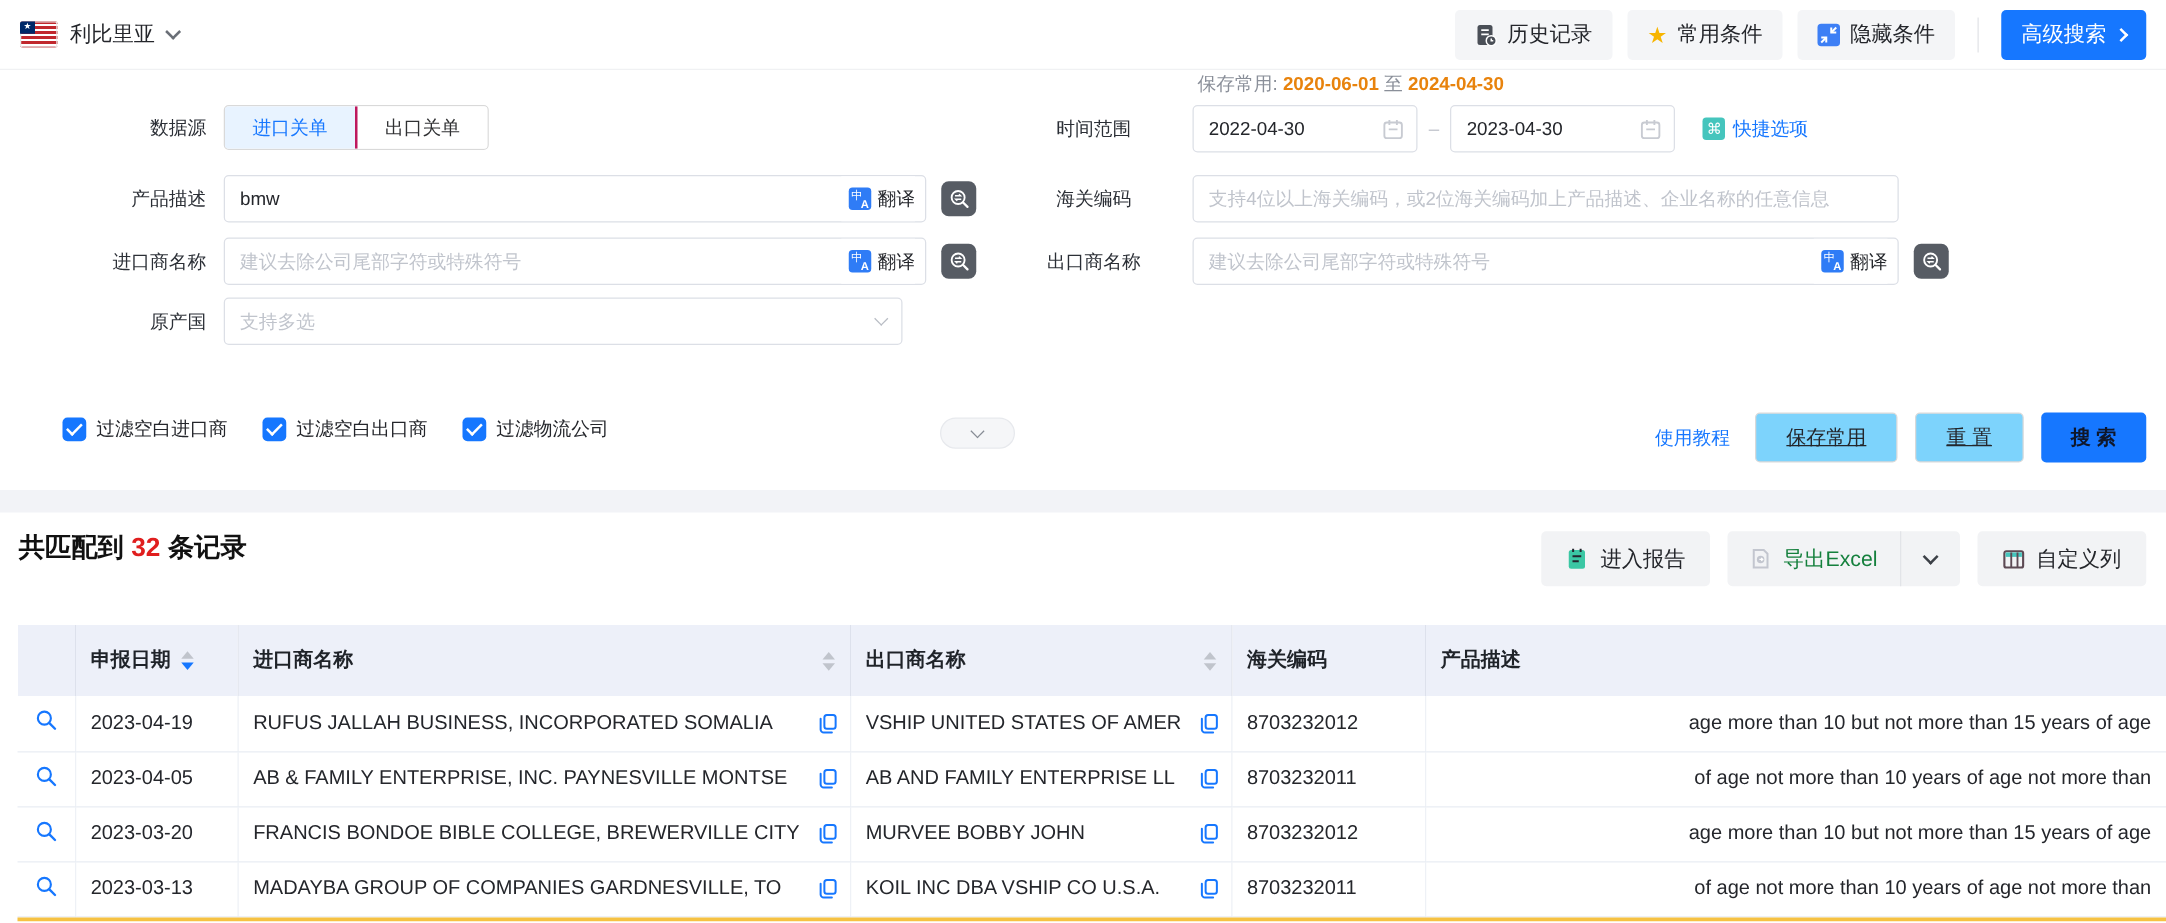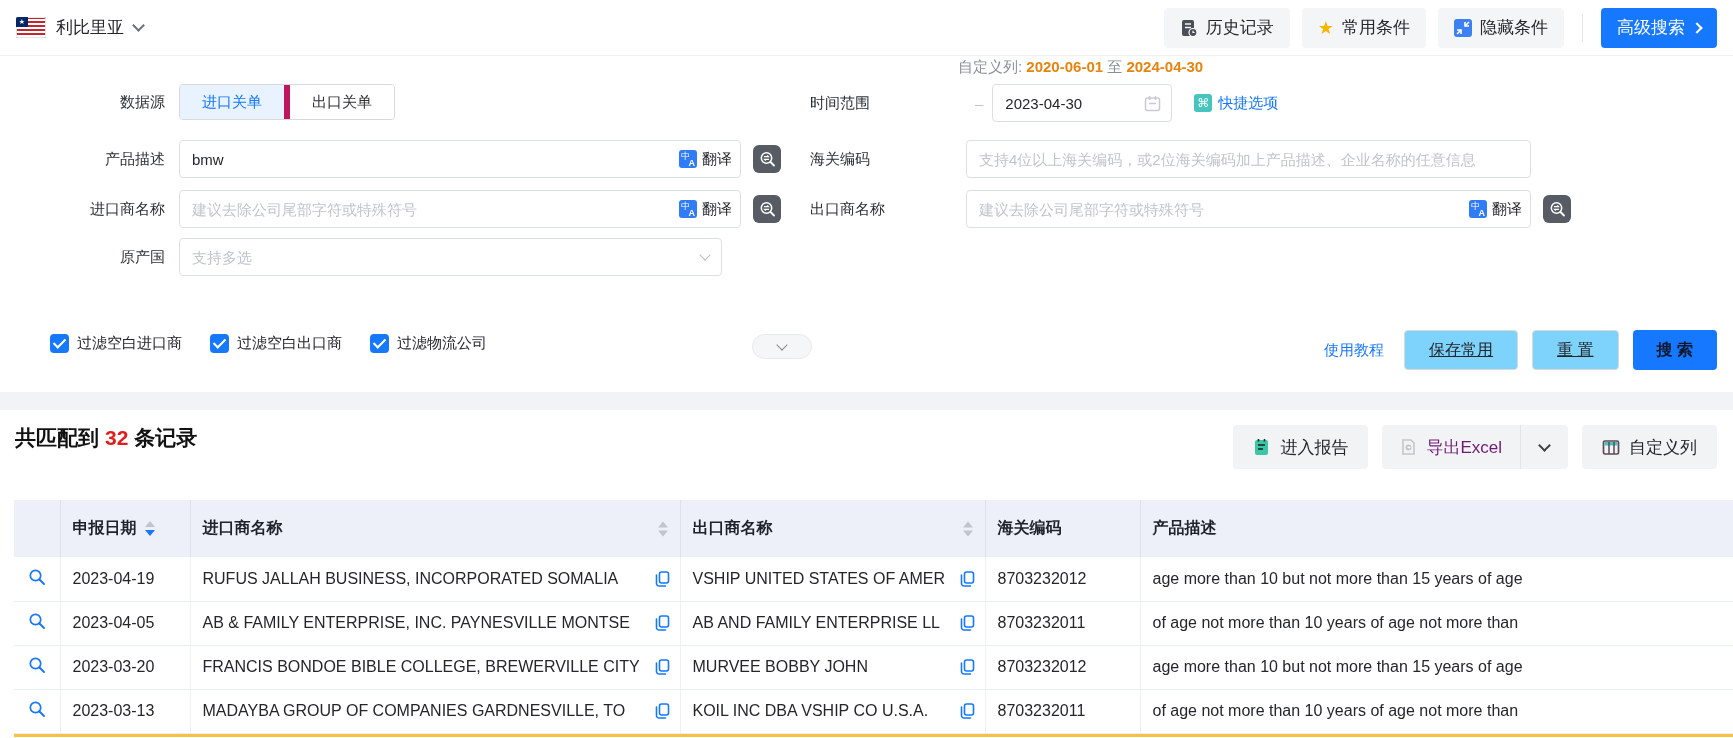--- a/index.html
+++ b/index.html
@@ -27,29 +27,29 @@
   .chev-right { width:8px; height:8px; border-right:2px solid #fff; border-top:2px solid #fff;
     transform:rotate(45deg); }
   .icon-history { width:18px; height:18px; }
   .star { color:#f7b500; font-size:18px; line-height:1; }
   .icon-hide { width:18px; height:18px; background:#3d7ff5; border-radius:3px; }
 
   
   .form { position:relative; height:336px; }
   .frow { position:absolute; display:flex; align-items:center; }
   .flabel { width:150px; text-align:right; margin-right:14px; font-size:15px; color:#2b2f36; flex:none; }
-  .flabel-r { width:130px; text-align:left; margin-right:26px; font-size:15px; color:#2b2f36; flex:none; }
+  .flabel-r { width:130px; text-align:center; margin-right:14px; font-size:15px; color:#2b2f36; flex:none; }
 
   .update-range { position:absolute; left:958px; top:2px; font-size:15px; color:#8a8f99; }
   .update-range b { color:#e8830d; font-weight:700; }
 
   .segmented { display:flex; border:1px solid #d9d9d9; border-radius:4px; overflow:hidden; height:36px; }
   .seg { padding:0 22px; display:flex; align-items:center; font-size:15px; background:#fff; cursor:pointer; }
   .seg.active { background:#e8f3ff; color:#1677ff; }
-  .seg + .seg { border-left:6px solid #be185d; }
+  .seg + .seg { border-left:2px solid #be185d; }
 
   .input-box { position:relative; height:38px; border:1px solid #dcdfe6; border-radius:4px;
     background:#fff; display:flex; align-items:center; }
   .input-box input { border:none; outline:none; background:transparent; font-size:15px; color:#24262b;
     width:100%; height:100%; padding:0 12px; font-family:inherit; }
   .input-box input::placeholder { color:#c0c4cc; }
   .translate-btn { position:absolute; right:8px; top:0; height:100%; display:flex; align-items:center; gap:5px;
     cursor:pointer; background:#fff; padding-left:6px; }
   .translate-ic { position:relative; width:18px; height:18px; background:#2f7cf6; border-radius:3px; color:#fff; }
   .translate-ic .zh { position:absolute; left:2px; top:0px; font-size:9px; }
@@ -92,33 +92,33 @@
 
   
   .results { position:relative; }
   .results-head { position:relative; height:90px; }
   .match-title { position:absolute; left:15px; top:14px; font-size:21px; font-weight:700; color:#111; }
   .match-title .count { color:#e01e1e; padding:0 6px; }
   .res-actions { position:absolute; right:16px; top:15px; display:flex; align-items:center; gap:14px; }
   .res-btn { height:44px; background:#f2f3f5; border-radius:4px; display:flex; align-items:center; gap:9px;
     padding:0 20px; font-size:17px; color:#24262b; cursor:pointer; }
   .export-group { height:44px; background:#f2f3f5; border-radius:4px; display:flex; align-items:stretch; }
-  .export-main { display:flex; align-items:center; gap:9px; padding:0 18px; font-size:17px; color:#701a75; cursor:not-allowed; }
+  .export-main { display:flex; align-items:center; gap:9px; padding:0 18px; font-size:17px; color:#15803d; cursor:not-allowed; }
   .export-caret { width:48px; display:flex; align-items:center; justify-content:center;
     border-left:1px solid #e2e4e8; cursor:pointer; }
   .export-caret .chev { border-color:#3c4047; }
 
   table.grid { border-collapse:collapse; table-layout:fixed; width:1719px; margin-left:14px; }
   col.c0{width:46px} col.c1{width:130px} col.c2{width:490px} col.c3{width:305px} col.c4{width:155px} col.c5{width:593px}
   thead th { background:#edf0f9; height:57px; font-size:16px; font-weight:700; color:#1f2329; text-align:left;
     padding:16px 12px; border-right:1px solid #dde1ec; position:relative; }
   thead th:last-child, thead th.no-r { border-right:none; }
   tbody td { height:44px; border-bottom:1px solid #e9edf4; border-right:1px solid #eef1f6; font-size:16px;
     color:#24262b; padding:0 12px; white-space:nowrap; overflow:hidden; }
-  tbody td:last-child { border-right:none; }
+  tbody td:last-child { border-right:none;text-align:right; }
   tbody tr td.cell-icon { text-align:center; padding:0; }
   .th-flex { display:flex; align-items:center; gap:8px; }
   .sorter { display:inline-flex; flex-direction:column; gap:3px; }
   .sorter .up { width:0; height:0; border-left:5px solid transparent; border-right:5px solid transparent;
     border-bottom:6px solid #c0c4cc; }
   .sorter .down { width:0; height:0; border-left:5px solid transparent; border-right:5px solid transparent;
     border-top:6px solid #c0c4cc; }
   .sorter .down.active { border-top-color:#1677ff; }
   .sorter.abs { position:absolute; right:12px; top:50%; transform:translateY(-50%); }
   .cell-co { position:relative; padding-right:34px !important; }
@@ -166,36 +166,45 @@
       <div class="primary-btn">
         <span>高级搜索</span>
         <span class="chev-right"></span>
       </div>
     </div>
   </header>
 
   <section class="form">
 
     <div class="update-range">
-      <span>自定义列:</span>
+      <span>保存常用:</span>
       <b>2020-06-01</b>
       <span>至</span>
       <b>2024-04-30</b>
     </div>
 
     <div class="frow" style="left:15px; top:28px;">
       <span class="flabel">数据源</span>
       <div class="segmented">
         <div class="seg active">进口关单</div>
         <div class="seg">出口关单</div>
       </div>
     </div>
 
     <div class="frow" style="left:810px; top:28px;">
       <span class="flabel-r">时间范围</span>
+      <div class="input-box date-box">
+        <input value="2022-04-30" style="">
+        <svg class="cal-ic" width="17" height="17" viewBox="0 0 17 17">
+          <rect x="1.5" y="3" width="14" height="12.5" rx="2" fill="none" stroke="#c8cbd2" stroke-width="1.5"></rect>
+          <line x1="5.5" y1="1" x2="5.5" y2="5" stroke="#c8cbd2" stroke-width="1.5"></line>
+          <line x1="11.5" y1="1" x2="11.5" y2="5" stroke="#c8cbd2" stroke-width="1.5"></line>
+          <line x1="5" y1="8.5" x2="12" y2="8.5" stroke="#c8cbd2" stroke-width="1.5"></line>
+        </svg>
+      </div>
       <span class="range-dash">–</span>
       <div class="input-box date-box">
         <input value="2023-04-30" style="">
         <svg class="cal-ic" width="17" height="17" viewBox="0 0 17 17">
           <rect x="1.5" y="3" width="14" height="12.5" rx="2" fill="none" stroke="#c8cbd2" stroke-width="1.5"></rect>
           <line x1="5.5" y1="1" x2="5.5" y2="5" stroke="#c8cbd2" stroke-width="1.5"></line>
           <line x1="11.5" y1="1" x2="11.5" y2="5" stroke="#c8cbd2" stroke-width="1.5"></line>
           <line x1="5" y1="8.5" x2="12" y2="8.5" stroke="#c8cbd2" stroke-width="1.5"></line>
         </svg>
       </div>

